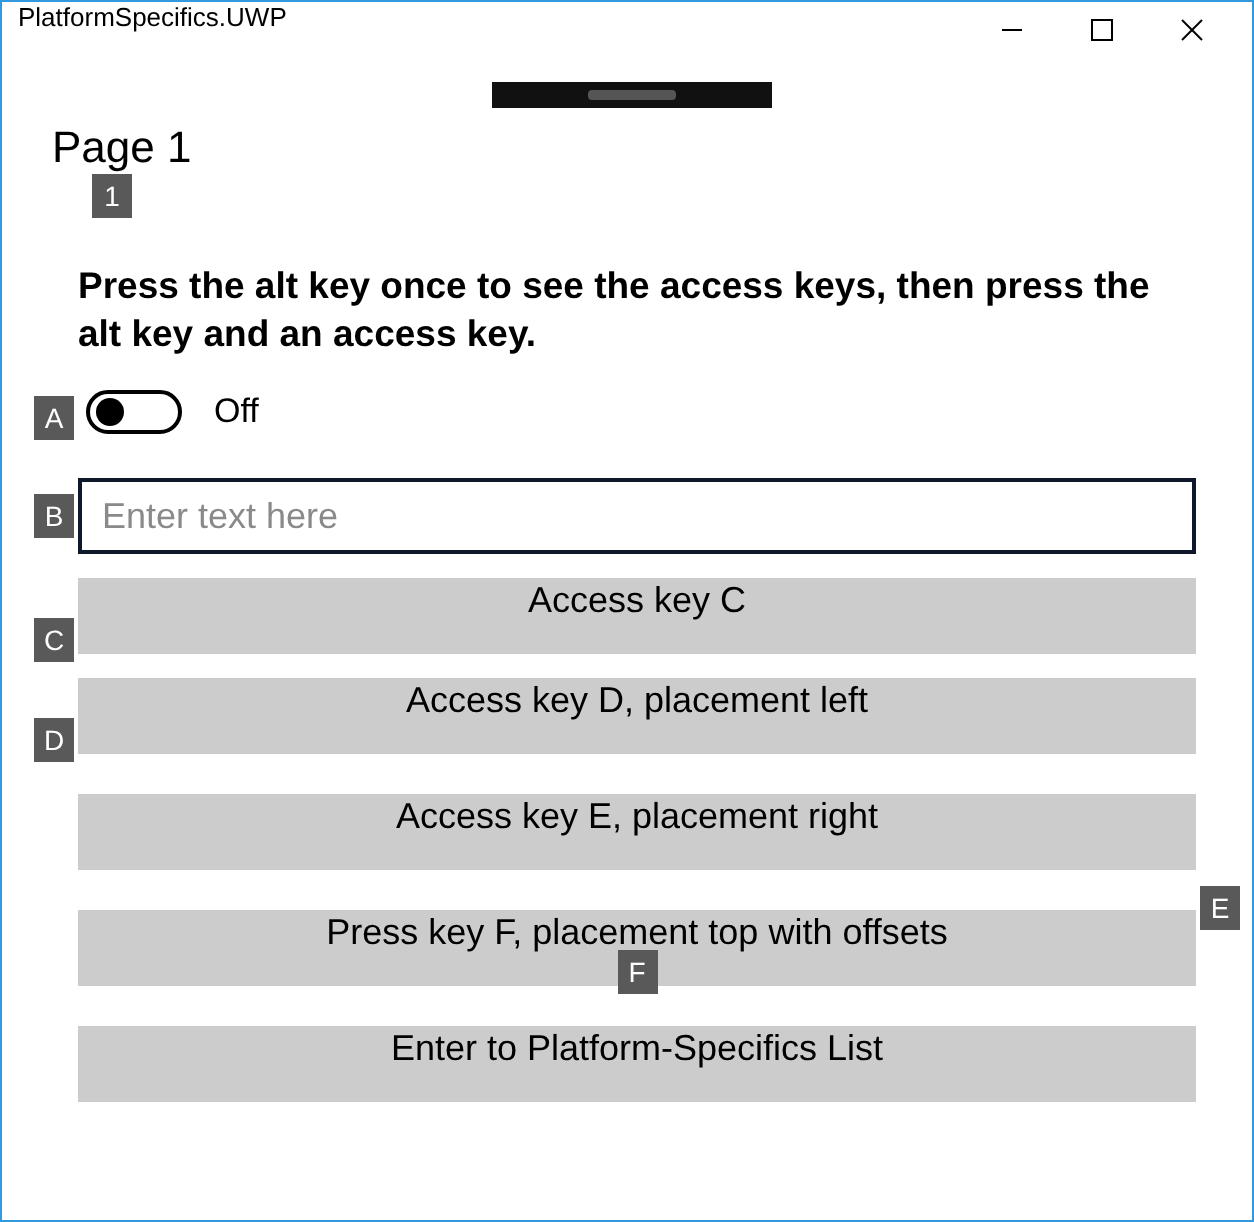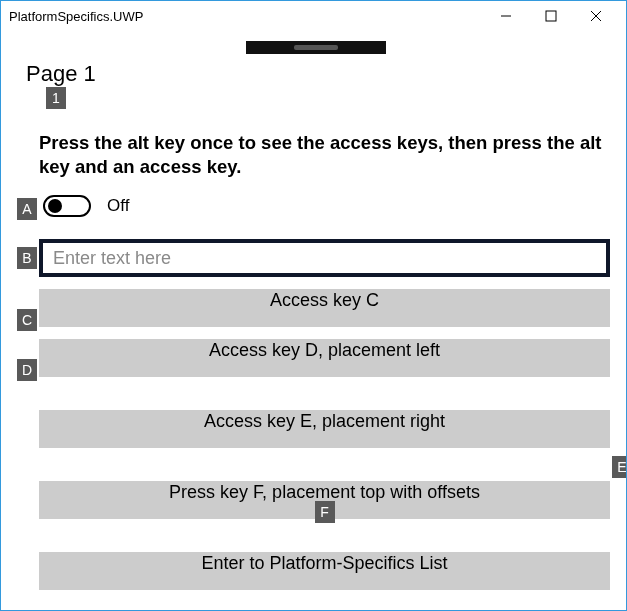--- a/index.html
+++ b/index.html
@@ -9,21 +9,21 @@
     background: #fff;
     width: 627px;
     height: 611px;
     border: 1px solid #3399dd;
     position: relative;
     overflow: hidden;
   }
   .titlebar {
     height: 30px;
     display: flex;
-    align-items: center;
+    align-items: flex-start;
     padding: 0 8px;
     font-size: 13px;
     color: #000;
   }
   .titlebar .spacer { flex: 1; }
   .win-btn {
     width: 45px;
     height: 28px;
     display: flex;
     align-items: center;
@@ -69,21 +69,21 @@
     height: 22px;
     display: flex;
     align-items: center;
     justify-content: center;
     z-index: 10;
   }
   .content {
     position: absolute;
     top: 130px;
     left: 38px;
-    right: 16px;
+    right: 28px;
   }
   .instruction {
     font-weight: 700;
     font-size: 18.5px;
     line-height: 1.3;
     color: #000;
     margin-bottom: 16px;
   }
   .toggle-row {
     display: flex;
@@ -106,21 +106,21 @@
     top: 2px;
     width: 14px;
     height: 14px;
     background: #000;
     border-radius: 50%;
   }
   .toggle-label { font-size: 17px; }
   .text-input {
     width: 100%;
     height: 38px;
-    border: 4px solid #0f172a;
+    border: 2px solid #0f172a;
     font-size: 18px;
     padding: 0 10px;
     color: #888;
     font-family: inherit;
     background: #fff;
   }
   .text-input::placeholder { color: #8a8a8a; }
   .btn {
     width: 100%;
     height: 38px;
@@ -128,21 +128,21 @@
     border: none;
     font-size: 18px;
     color: #000;
     font-family: inherit;
     cursor: pointer;
     position: relative;
     margin-top: 12px;
     display: flex;
     justify-content: center;
   }
-  .btn.gap-top { margin-top: 33px; }
+  .btn.gap-top { margin-top: 20px; }
   .input-wrap { position: relative; margin-top: 2px; }
   .row-wrap { position: relative; }
 </style>
 </head>
 <body>
 
 <div class="titlebar">
   <span>PlatformSpecifics.UWP</span>
   <span class="spacer"></span>
   <div class="win-btn">

